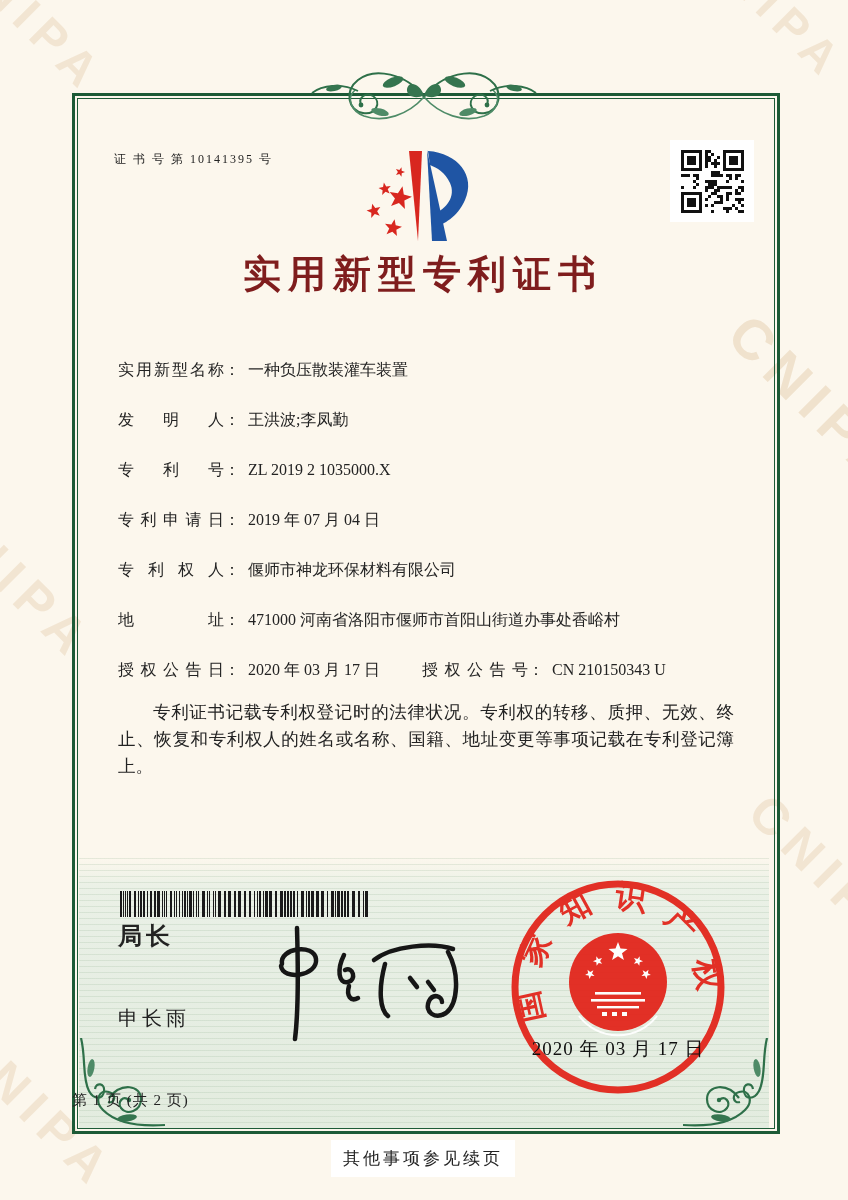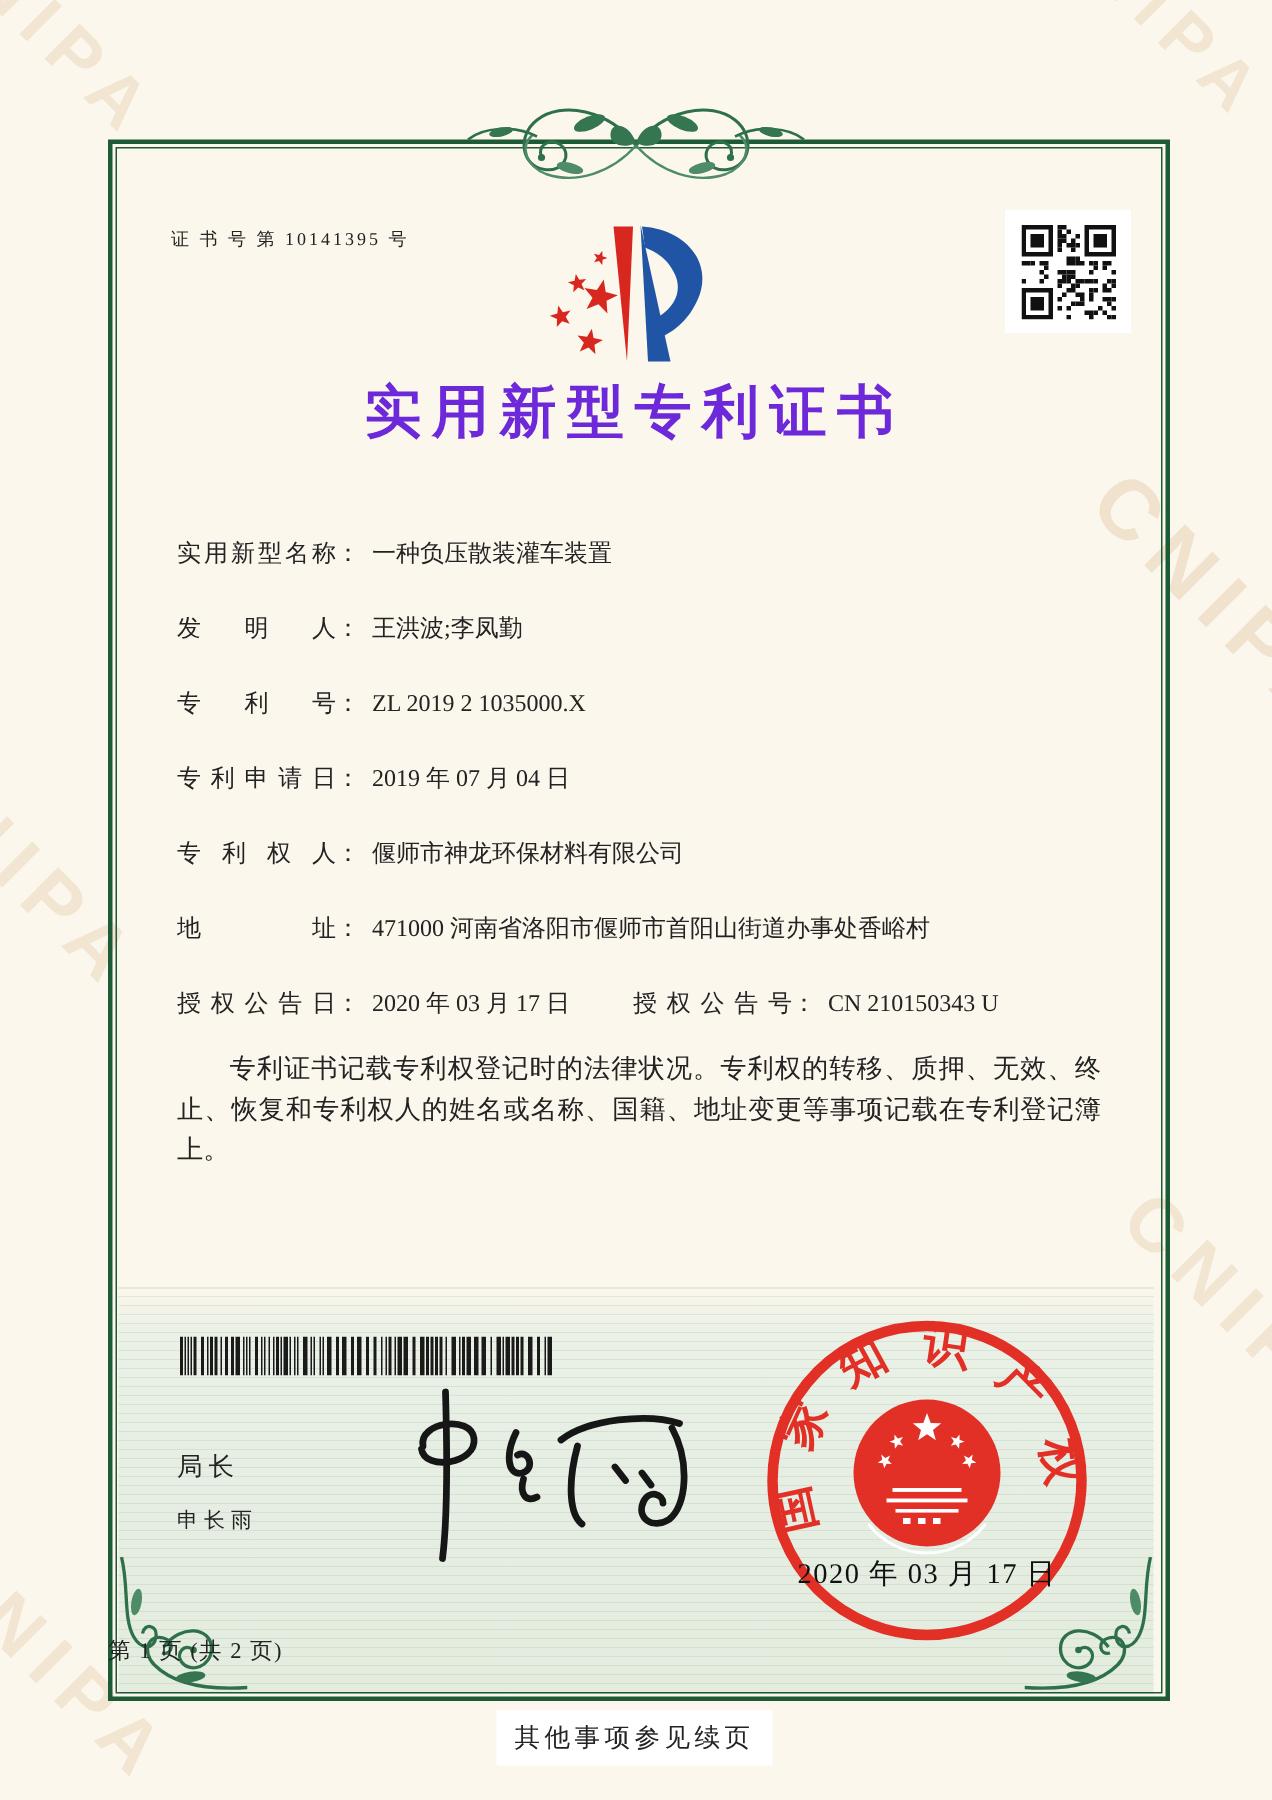--- a/index.html
+++ b/index.html
@@ -45,35 +45,35 @@
   .orn-bl  { left:75px;  top:1038px; }
   .orn-br  { left:683px; top:1038px; }
   
   .abs { position:absolute; z-index:4; }
   .cert-no { left:114px; top:151px; font-size:12px; letter-spacing:2px; }
   .logo-wrap { left:352px; top:142px; }
   .qr-box { left:670px; top:140px; width:84px; height:82px; background:#ffffff;
             display:flex; align-items:center; justify-content:center; }
   .title {
     left:72px; top:249px; width:702px; text-align:center;
-    font-size:38px; font-weight:bold; letter-spacing:7px; color:#6d28d9;
+    font-size:38px; font-weight:bold; letter-spacing:7px; color:#7f1d1d;
   }
   .fields { left:118px; top:356px; width:630px; font-size:16px; }
   .frow { line-height:28px; margin-bottom:22px; white-space:nowrap; }
   .flabel { display:inline-block; width:106px; text-align:justify; text-align-last:justify;
             vertical-align:top; }
   .fcolon { display:inline-block; margin:0 8px 0 0; }
   .fval {}
   .f2 { margin-left:42px; }
   .body-text { left:118px; top:699px; width:616px; font-size:17.5px; line-height:27px;
                text-align:justify; }
   .body-text p { margin:0; text-indent:2em; }
   .barcode { left:120px; top:891px; }
-  .director-title { left:118px; top:966px;  font-size:17px; letter-spacing:4px; z-index:5; }
-  .director-name  { left:118px; top:1005px; font-size:14px; letter-spacing:4px; z-index:5; }
+  .director-title { left:118px; top:920px;  font-size:24px; letter-spacing:4px; z-index:5;font-weight:bold; }
+  .director-name  { left:118px; top:1005px; font-size:20px; letter-spacing:4px; z-index:5; }
   .signature { left:252px; top:922px; z-index:6; }
   .seal { left:505px; top:874px; z-index:5; }
   .seal-date { left:505px; top:1036px; width:226px; text-align:center; z-index:6;
                font-size:19px; color:#101010; letter-spacing:1px; white-space:nowrap; }
   .page-num { left:72px; top:1091px; width:702px; text-align:left; font-size:15px;
               letter-spacing:1px; z-index:5; }
   .continuation { left:72px; top:1140px; width:702px; text-align:center; z-index:4; }
   .continuation span { display:inline-block; background:#ffffff; padding:7px 12px;
                        font-size:17px; letter-spacing:3px; }
 </style>

